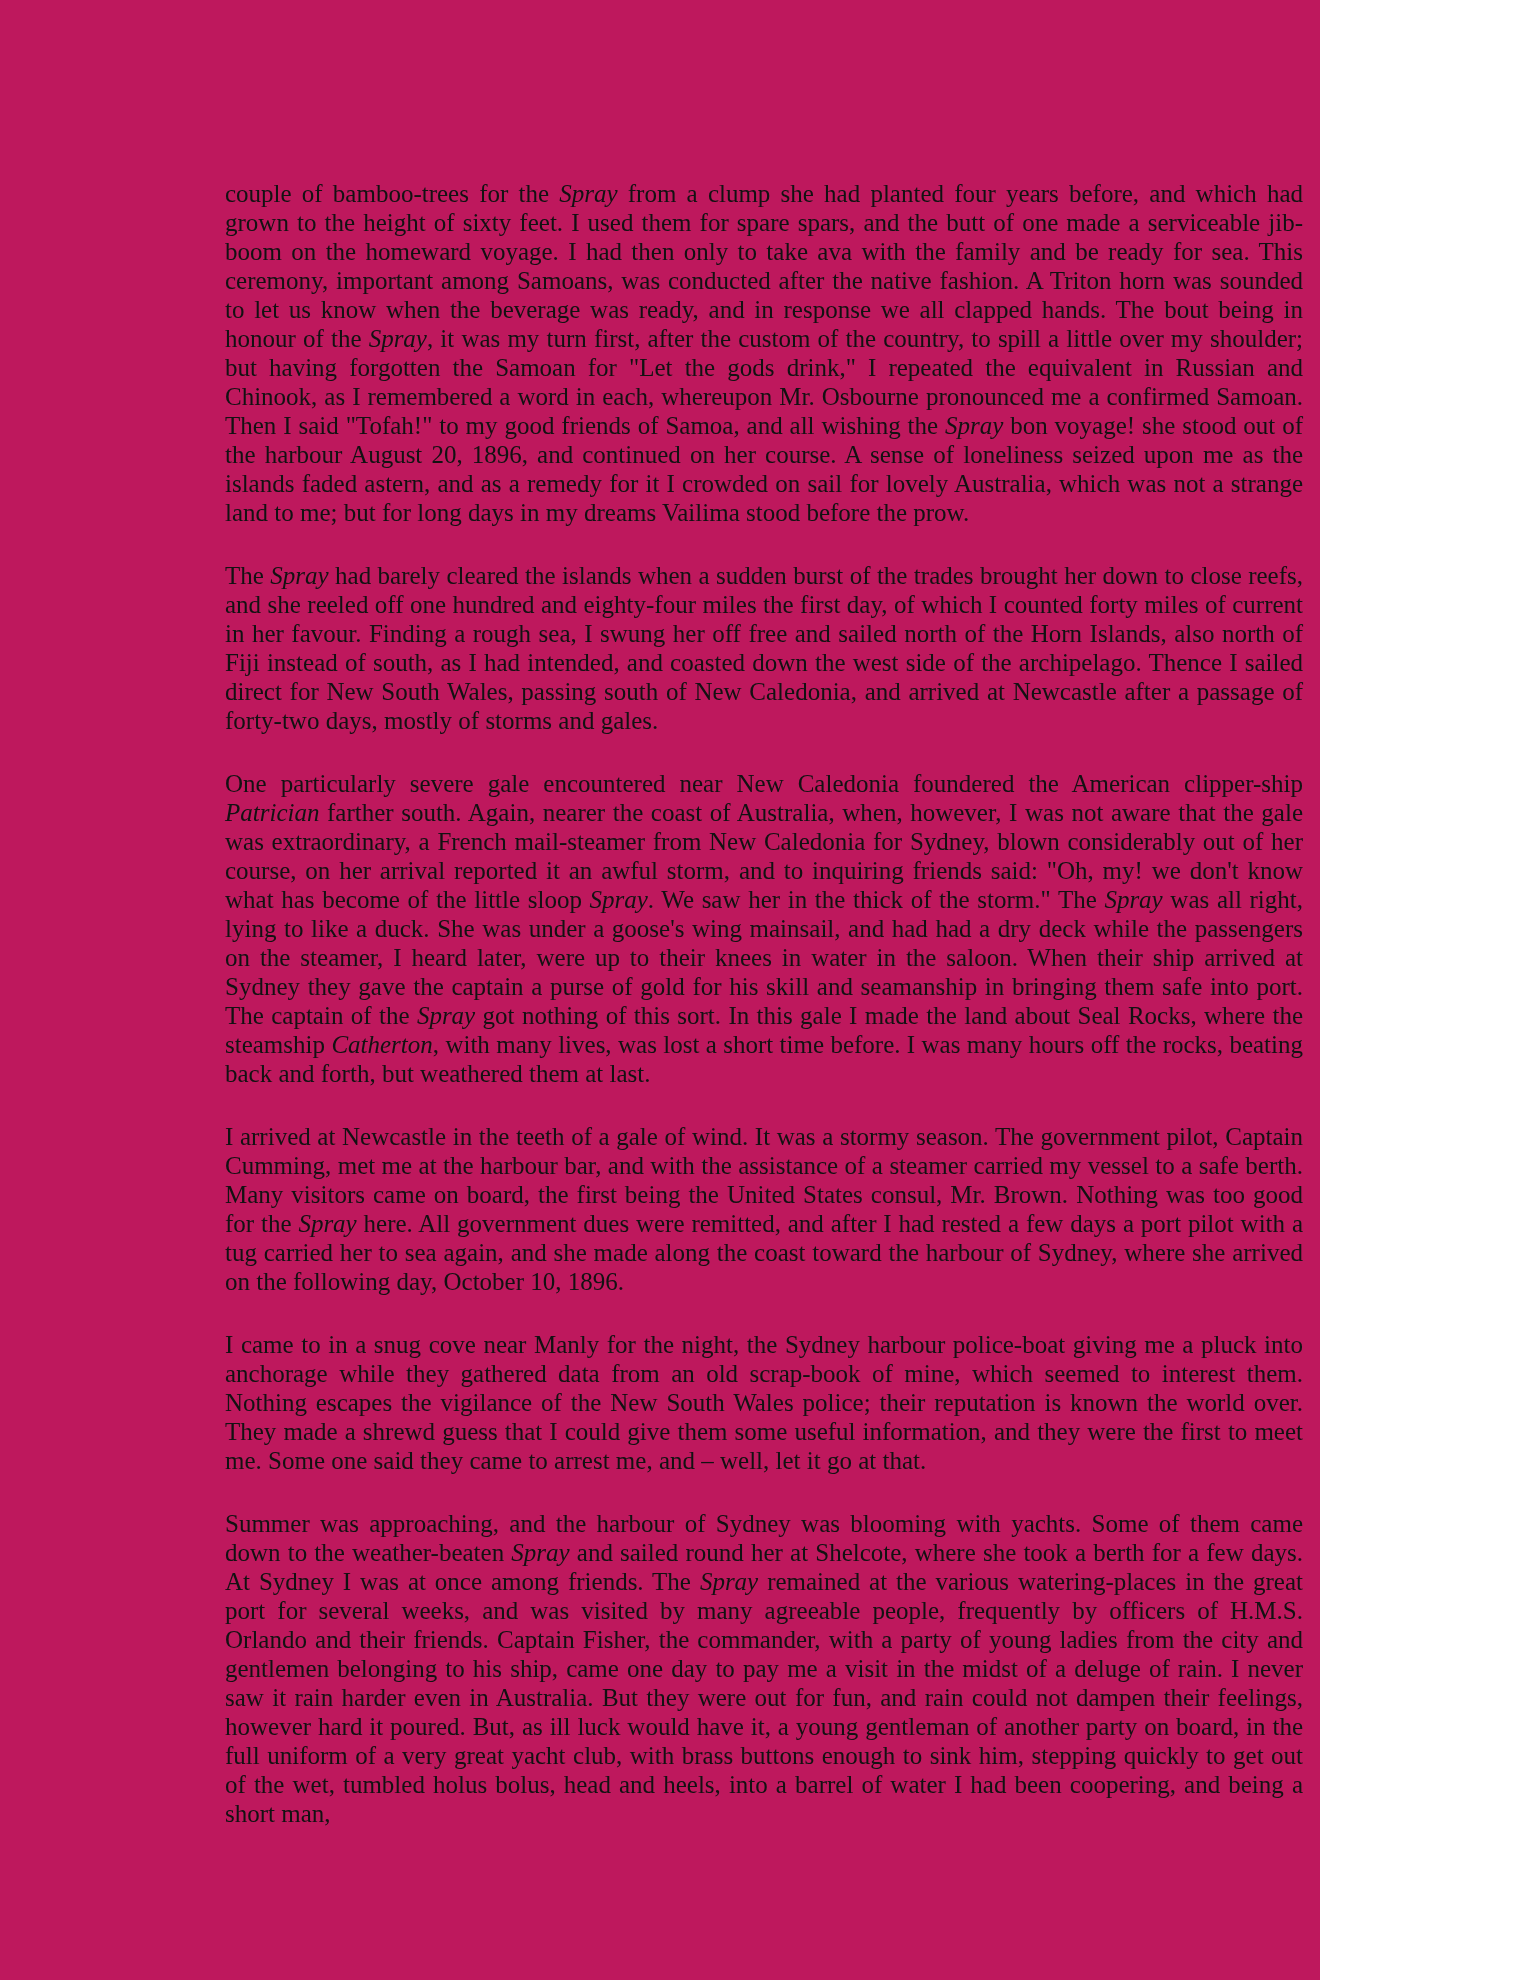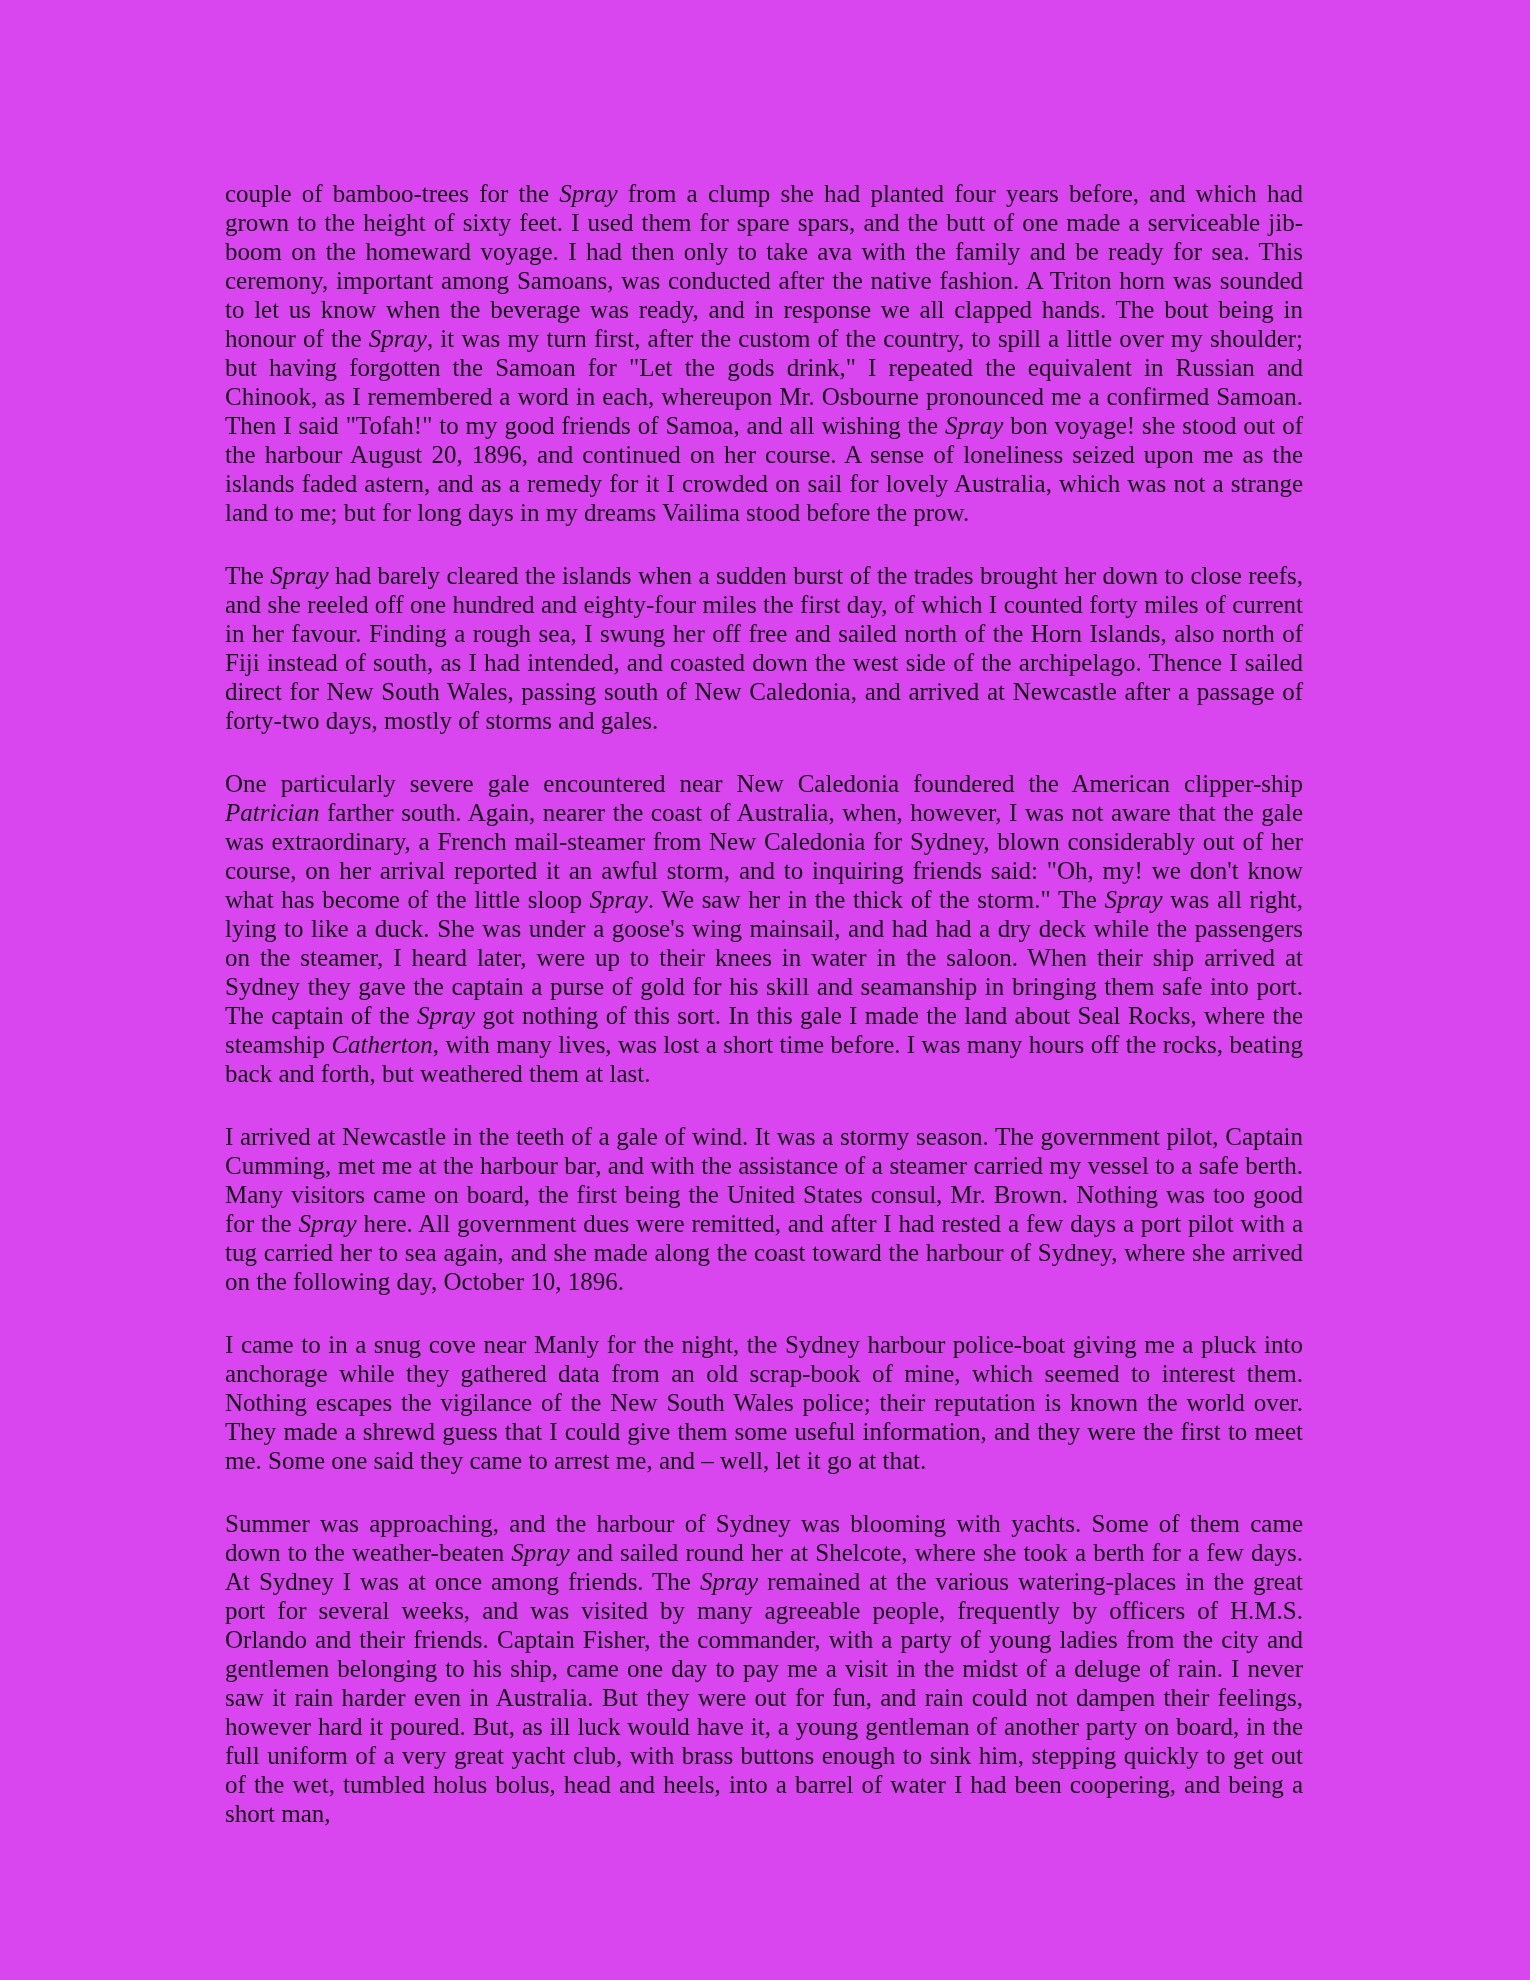--- a/index.html
+++ b/index.html
@@ -2,23 +2,23 @@
 <html><head>
 <meta charset="utf-8">
 <style>
   html, body {
     margin: 0;
     padding: 0;
     background: #ffffff;
   }
   .page {
     position: relative;
-    width: 1530px;
+    width: 1320px;
     height: 1980px;
-    background: #d946ef;
+    background: #be185d;
     overflow: hidden;
   }
   .text-column {
     position: absolute;
     left: 225px;
     top: 179px;
     width: 1078px;
     font-family: "Liberation Serif", "DejaVu Serif", serif;
     font-size: 25px;
     line-height: 29px;

